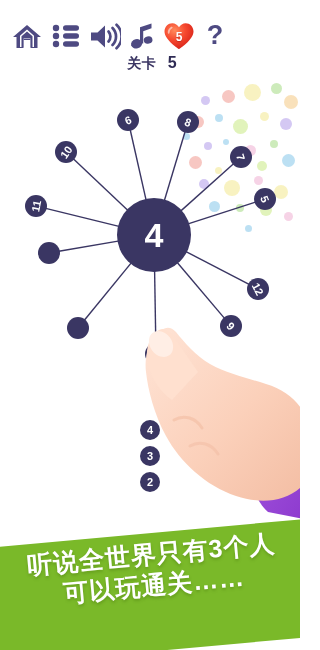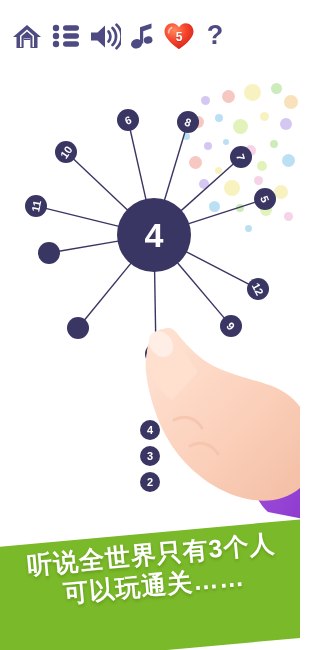--- a/index.html
+++ b/index.html
@@ -295,20 +295,24 @@
       <div class="hdr-btn">
         <span>
           <svg width="24" height="28" viewBox="0 0 24 28" aria-hidden="true">
             <text x="12" y="22" text-anchor="middle" font-family="Liberation Sans, sans-serif" font-size="27" font-weight="700" fill="#4e4a82">?</text>
           </svg>
         </span>
       </div>
 
     </div>
 
+    <div class="level-row">
+      <span class="level-label">关卡</span>
+      <span class="level-value">5</span>
+    </div>
   </div>
 
   <div class="board">
     <svg width="300" height="420" viewBox="0 0 300 420" id="board-svg" aria-hidden="true">
         <line x1="146.28175836951004" y1="200.86162355744827" x2="130.2052118944257" y2="129.75382184072907" stroke="#3a3663" stroke-width="1.4"></line>
         <line x1="164.08438364684744" y1="201.48425435018348" x2="185.11874752947216" y2="131.57592732851901" stroke="#3a3663" stroke-width="1.4"></line>
         <line x1="128.53849737540196" y1="210.9851736608905" x2="73.27471503559944" y2="158.8613789540313" stroke="#3a3663" stroke-width="1.4"></line>
         <line x1="180.05993042262716" y1="211.6359244486791" x2="233.5543055935351" y2="163.67545015752026" stroke="#3a3663" stroke-width="1.4"></line>
         <line x1="120.01139610520553" y1="226.64686853433017" x2="45.711029684226986" y2="208.38660899019138" stroke="#3a3663" stroke-width="1.4"></line>
         <line x1="187.2927986632067" y1="224.20233556868973" x2="255.48777181051238" y2="202.08504698037436" stroke="#3a3663" stroke-width="1.4"></line>

